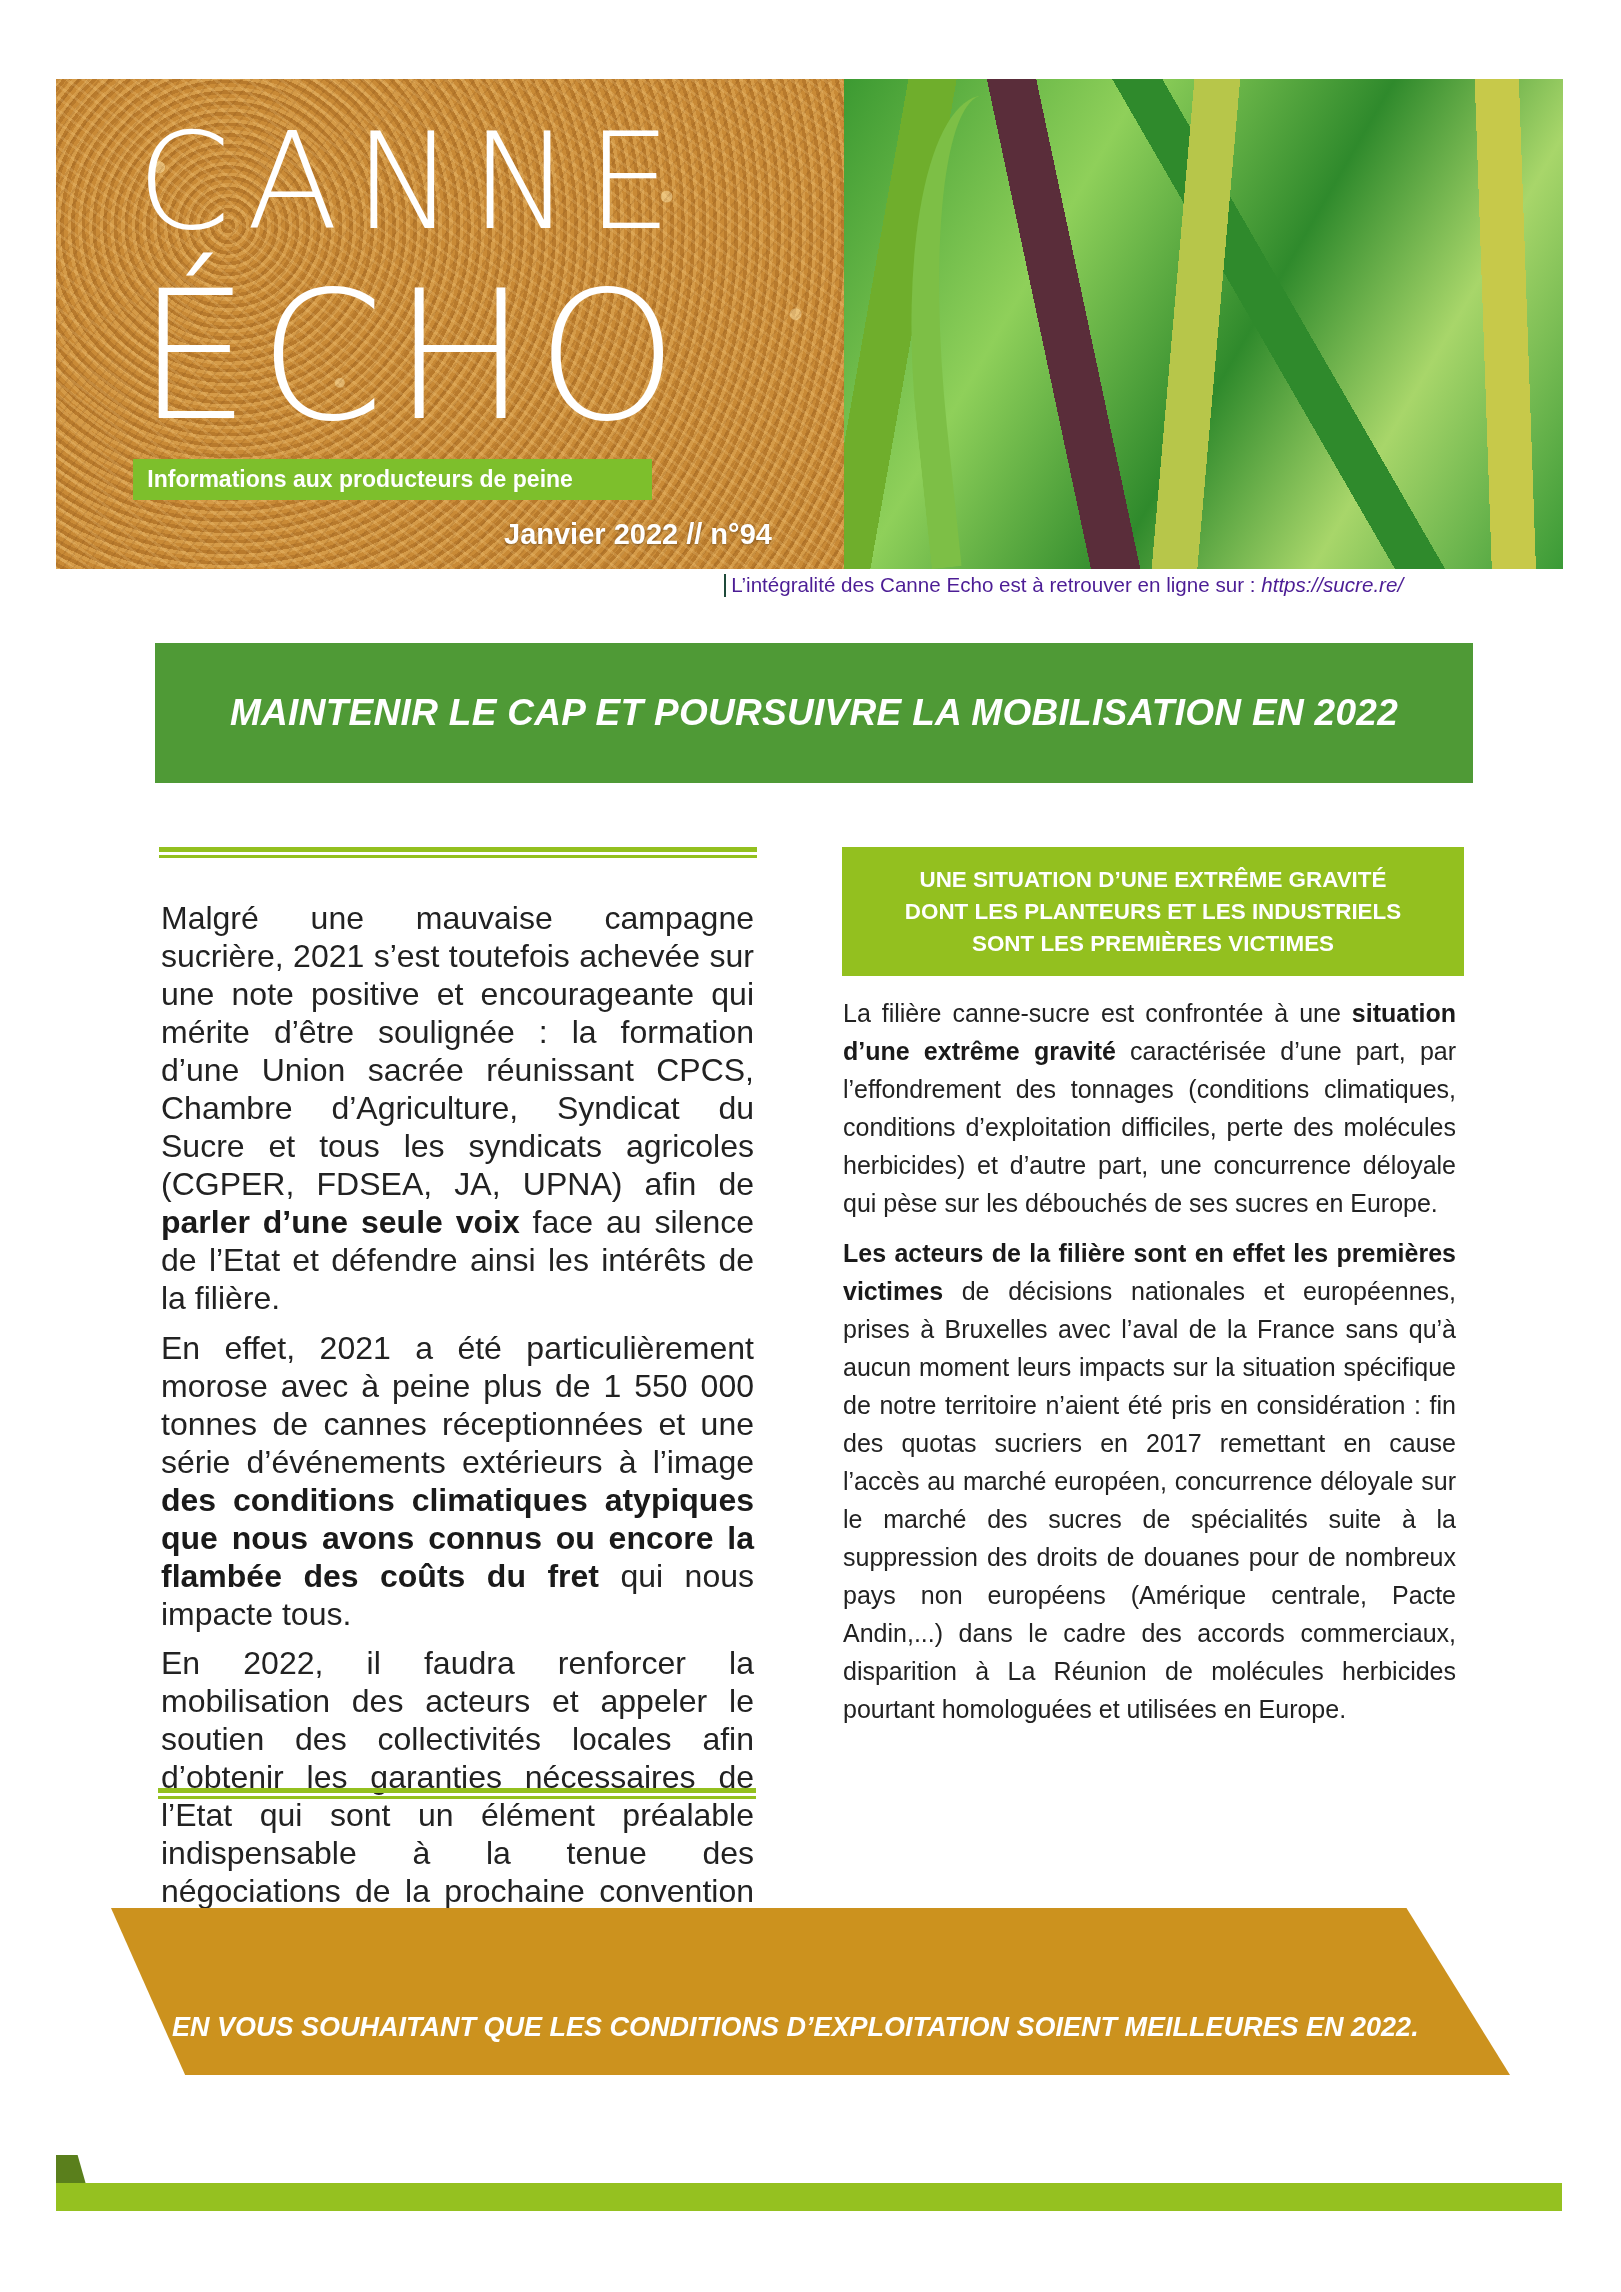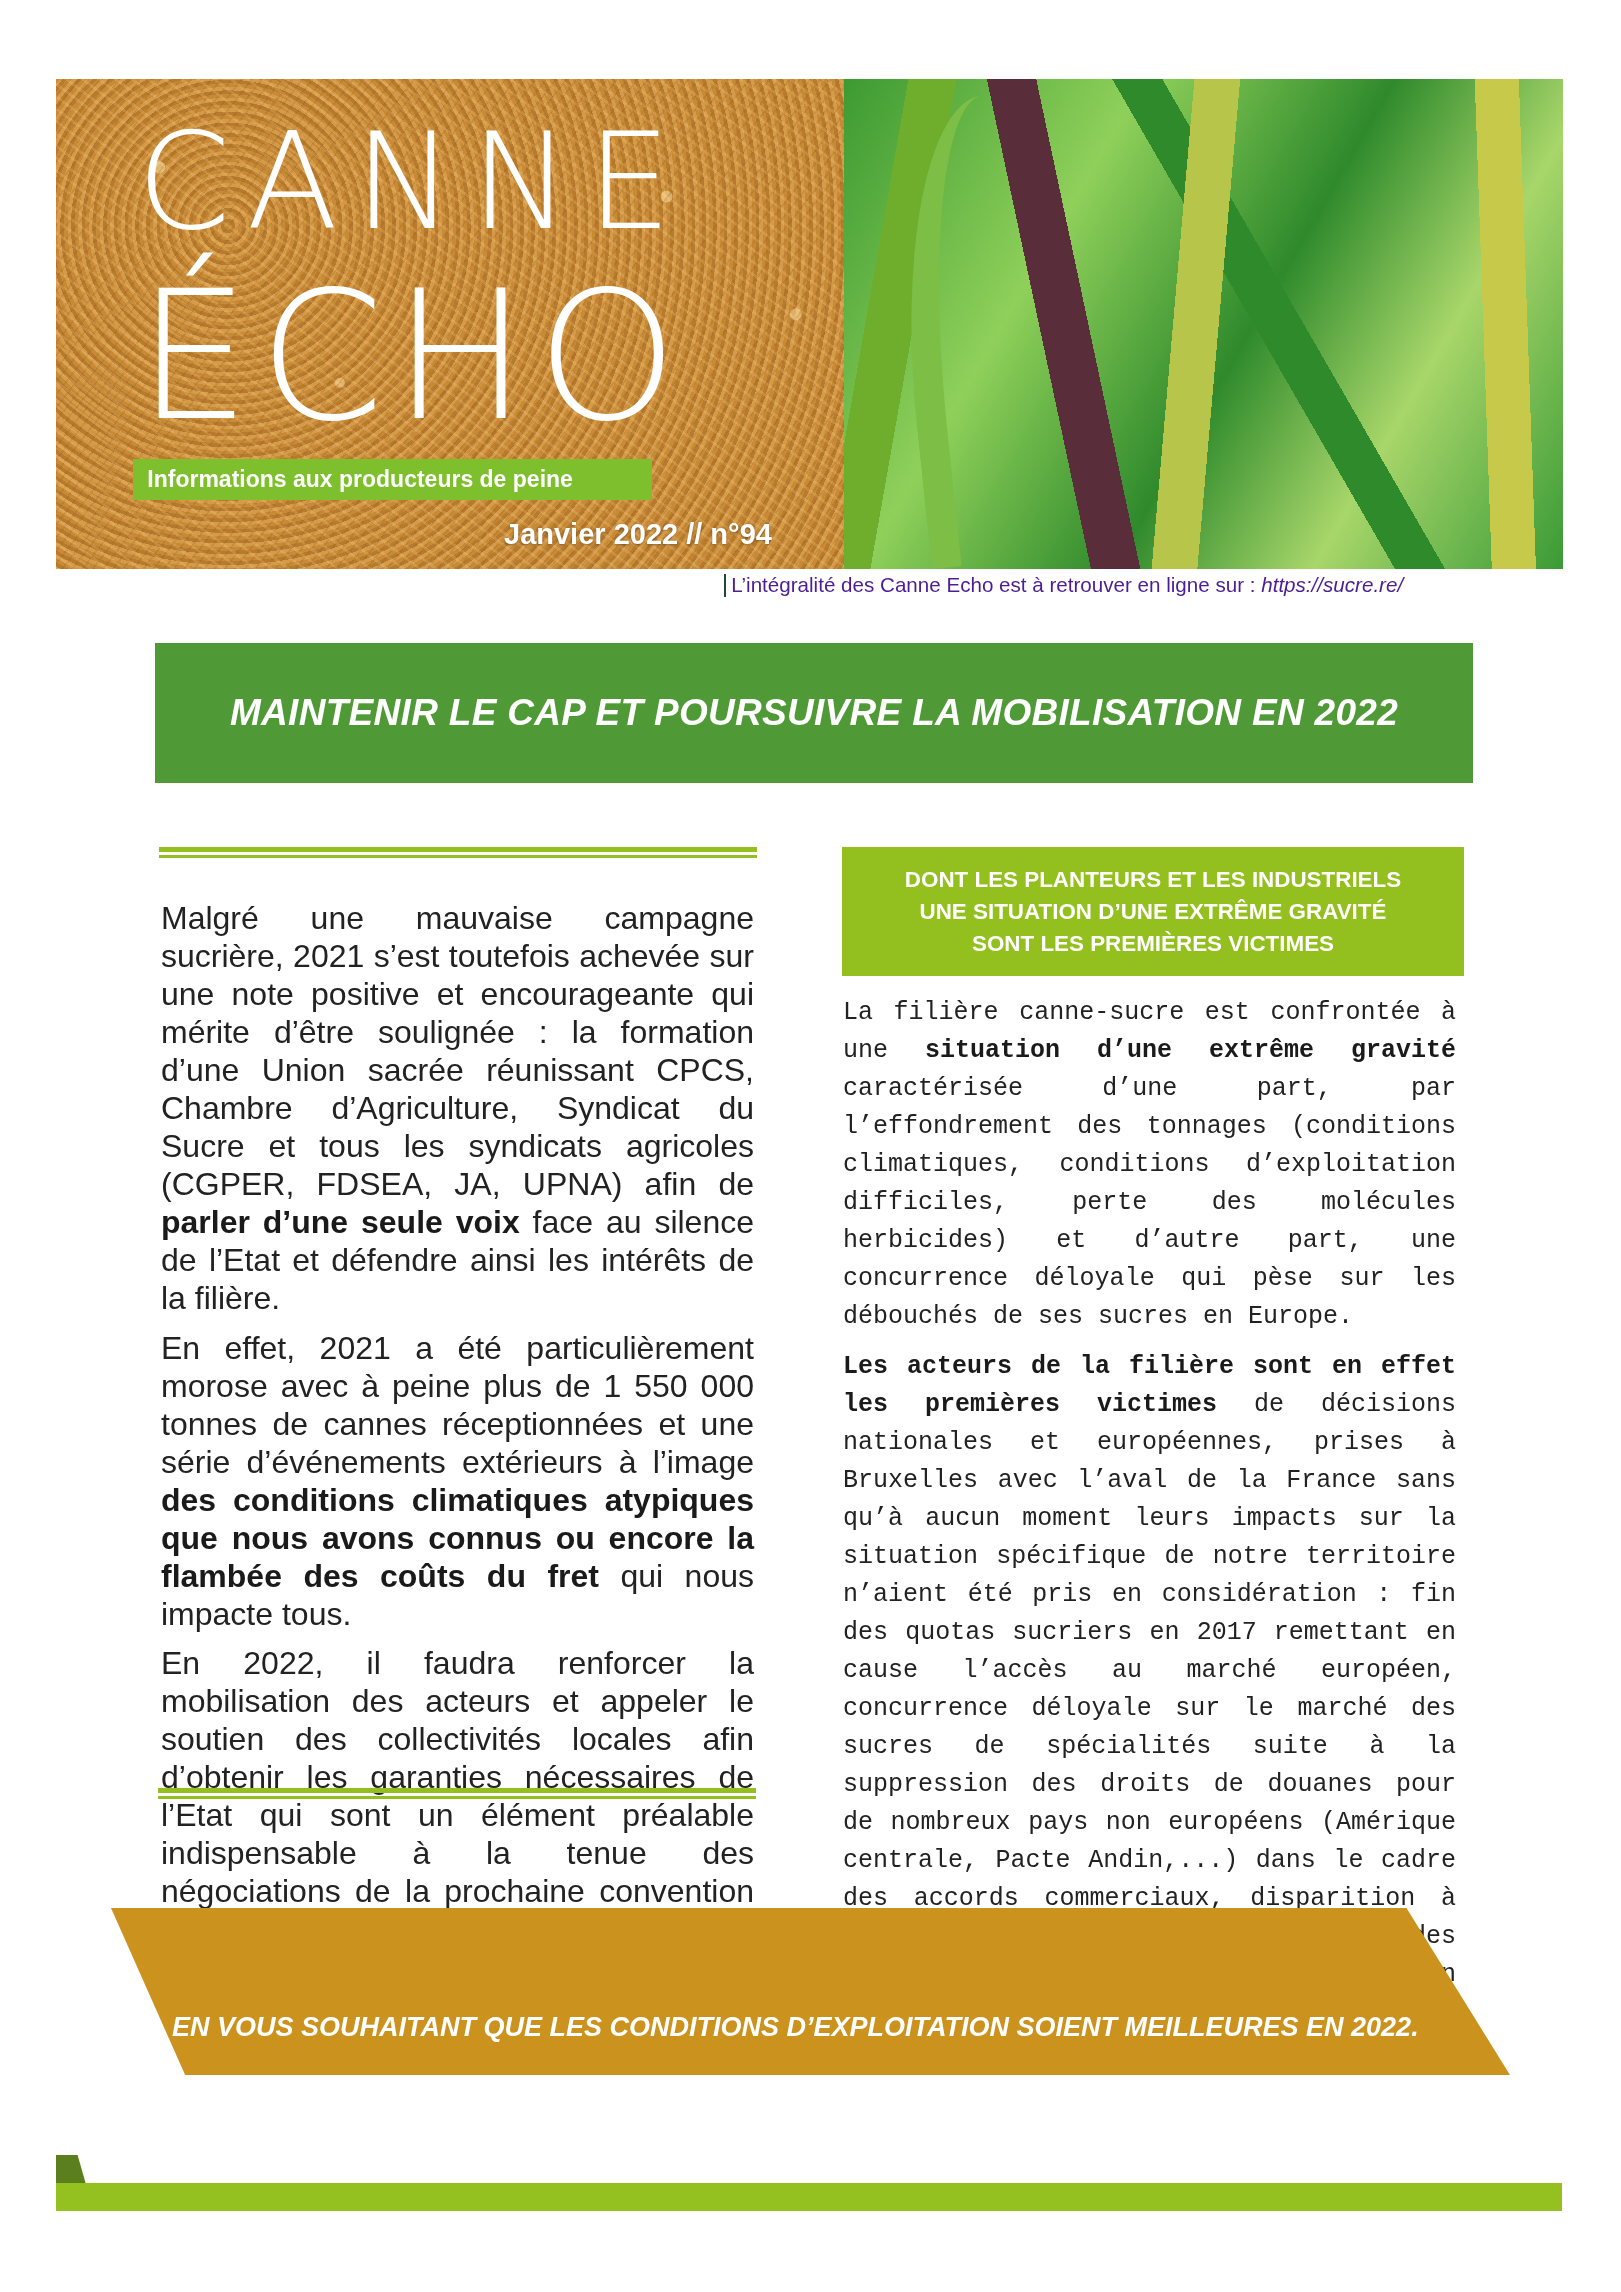--- a/index.html
+++ b/index.html
@@ -71,21 +71,21 @@
   }
 
   
   .rule-double { position: absolute; height: 10.7px; }
   .rule-double::before { content: ""; position: absolute; left: 0; right: 0; top: 0; height: 5.4px; background: #93c01f; }
   .rule-double::after { content: ""; position: absolute; left: 0; right: 0; top: 8px; height: 2.7px; background: #93c01f; }
 
   .col-left { position: absolute; left: 161px; top: 899px; width: 593px; font-size: 32px; line-height: 38px; text-align: justify; color: #222; }
   .col-left p { margin-bottom: 11.6px; }
   .col-right { position: absolute; left: 843px; top: 994px; width: 613px; font-size: 25px; line-height: 38px; text-align: justify; color: #222; }
-  .col-right p { margin-bottom: 11.6px; font-family: Liberation Mono, monospace; }
+  .col-right p { margin-bottom: 11.6px; }
   b { font-weight: bold; color: #1a1a1a; }
 
   .subhead {
     position: absolute; left: 842px; top: 847px; width: 622px; height: 129px;
     background: #93c01f; color: #ffffff; font-weight: bold; font-size: 22.4px; line-height: 32px;
     display: flex; flex-direction: column; align-items: center; justify-content: center; text-align: center;
   }
 
   
   .wishes {
@@ -127,22 +127,22 @@
 
 <div class="rule-double" style="left:159px; top:847px; width:598px;"></div>
 <div class="col-left">
   <p><span>Malgré une mauvaise campagne sucrière, 2021 s’est toutefois achevée sur une note positive et encourageante qui mérite d’être soulignée : la formation d’une Union sacrée réunissant CPCS, Chambre d’Agriculture, Syndicat du Sucre et tous les syndicats agricoles (CGPER, FDSEA, JA, UPNA) afin de </span><b>parler d’une seule voix</b><span> face au silence de l’Etat et défendre ainsi les intérêts de la filière.</span></p>
   <p><span>En effet, 2021 a été particulièrement morose avec à peine plus de 1 550 000 tonnes de cannes réceptionnées et une série d’événements extérieurs à l’image </span><b>des conditions climatiques atypiques que nous avons connus ou encore la flambée des coûts du fret</b><span> qui nous impacte tous.</span></p>
   <p>En 2022, il faudra renforcer la mobilisation des acteurs et appeler le soutien des collectivités locales afin d’obtenir les garanties nécessaires de l’Etat qui sont un élément préalable indispensable à la tenue des négociations de la prochaine convention canne.</p>
 </div>
 <div class="rule-double" style="left:158px; top:1788px; width:598px;"></div>
 
 <div class="subhead">
+  <div>UNE SITUATION D’UNE EXTRÊME GRAVITÉ</div>
   <div>DONT LES PLANTEURS ET LES INDUSTRIELS</div>
-  <div>UNE SITUATION D’UNE EXTRÊME GRAVITÉ</div>
   <div>SONT LES PREMIÈRES VICTIMES</div>
 </div>
 <div class="col-right">
   <p><span>La filière canne-sucre est confrontée à une </span><b>situation d’une extrême gravité</b><span> caractérisée d’une part, par l’effondrement des tonnages (conditions climatiques, conditions d’exploitation difficiles, perte des molécules herbicides) et d’autre part, une concurrence déloyale qui pèse sur les débouchés de ses sucres en Europe.</span></p>
   <p><b>Les acteurs de la filière sont en effet les premières victimes</b><span> de décisions nationales et  européennes, prises à Bruxelles avec l’aval de la France sans qu’à aucun moment leurs impacts sur la situation spécifique de notre territoire n’aient été pris en considération : fin des quotas sucriers en 2017 remettant en cause l’accès au marché européen, concurrence déloyale sur le marché des sucres de spécialités suite à la suppression des droits de douanes pour de nombreux pays non européens (Amérique centrale, Pacte Andin,...) dans le cadre des accords commerciaux, disparition à La Réunion de molécules herbicides pourtant homologuées et utilisées en Europe.</span></p>
 </div>
 
 <div class="wishes">
   <div class="wishes-line2">EN VOUS SOUHAITANT QUE LES CONDITIONS  D’EXPLOITATION  SOIENT MEILLEURES EN 2022.</div>
 </div>

